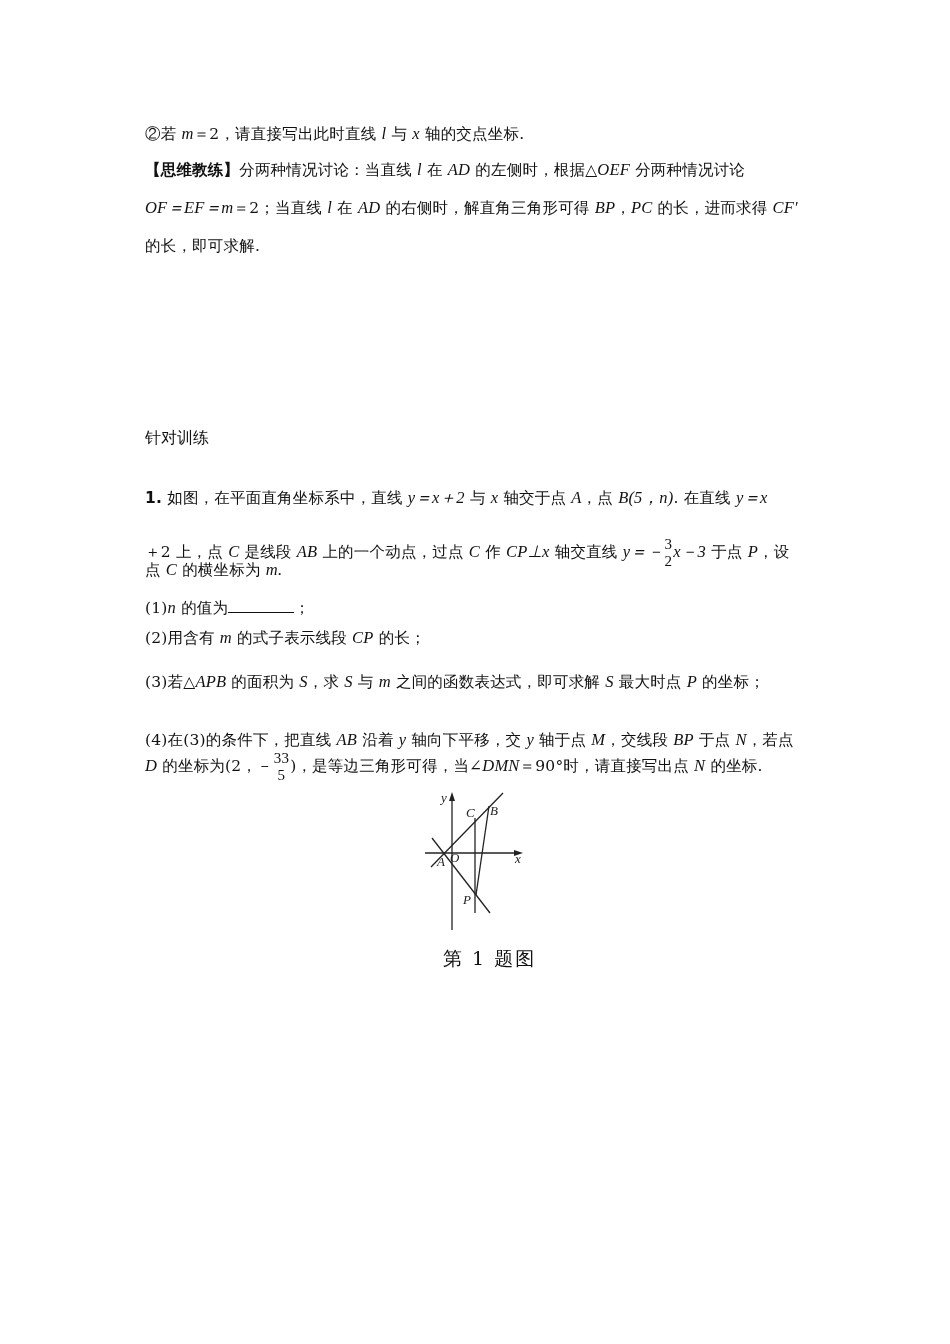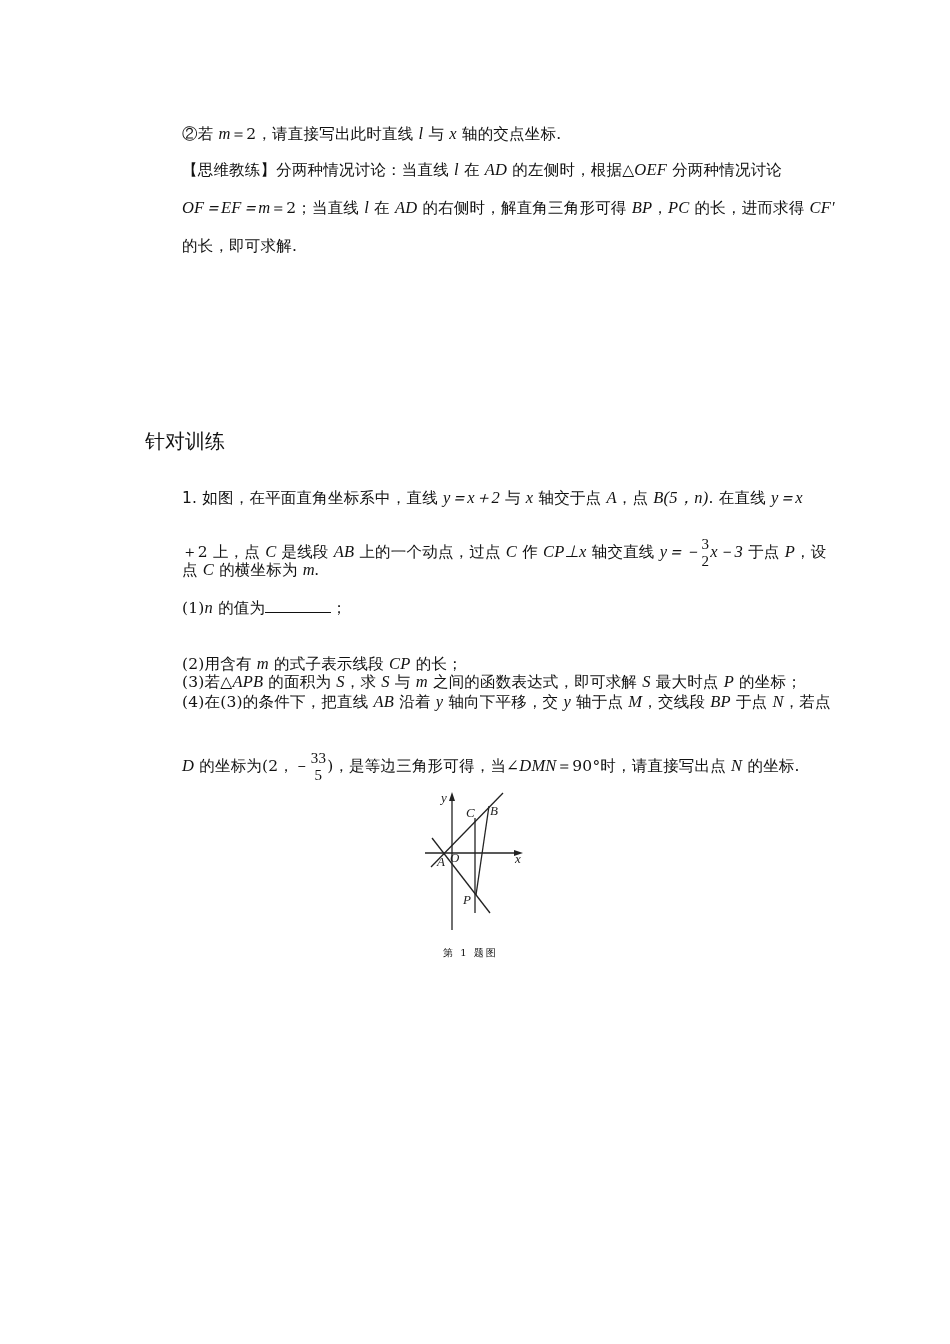--- a/index.html
+++ b/index.html
@@ -1,26 +1,26 @@
 <!DOCTYPE html>
 <html><head>
 <meta charset="utf-8">
 <style>
   html, body { margin: 0; padding: 0; background: #ffffff; }
   body { width: 950px; height: 1344px; position: relative; overflow: hidden;
          font-family: "DejaVu Serif", "Liberation Serif", serif; color: #111; }
-  .line { position: absolute; left: 145px; font-size: 15.5px; line-height: 20px; white-space: nowrap; letter-spacing: 0.2px; margin-left: 37px; }
+  .line { position: absolute; left: 145px; font-size: 15.5px; line-height: 20px; white-space: nowrap; letter-spacing: 0.2px; }
   .i { font-style: italic; font-family: "Liberation Serif", serif; font-size: 16.5px; }
-  .b { font-weight: normal; font-family: "DejaVu Sans", sans-serif; }
-  .heading { position: absolute; left: 145px; top: 428px; font-size: 20px; font-family: "DejaVu Sans", sans-serif; }
+  .b { font-weight: bold; font-family: "DejaVu Sans", sans-serif; }
+  .heading { position: absolute; left: 145px; top: 428px; font-size: 16px; font-family: "DejaVu Sans", sans-serif; }
   .frac { display: inline-block; vertical-align: middle; text-align: center; font-family: "Liberation Serif", serif; font-size: 15px; line-height: 16px; margin: 0 1px; }
   .frac span { display: block; }
   .frac .num { border-bottom: 1px solid transparent; }
   .blank { display: inline-block; width: 66px; border-bottom: 1px solid #111; height: 15px; vertical-align: baseline; }
-  .caption { position: absolute; left: 443px; top: 946px; font-size: 10px; letter-spacing: 2px; }
+  .caption { position: absolute; left: 443px; top: 946px; font-size: 19px; letter-spacing: 2px; }
   svg text { font-family: "Liberation Serif", serif; font-style: italic; }
 </style>
 </head>
 <body>
 
 <div class="line" style="top:124px">
   <span>②若 </span><span class="i">m</span><span>＝2，请直接写出此时直线 </span><span class="i">l</span><span> 与 </span><span class="i">x</span><span> 轴的交点坐标.</span>
 </div>
 
 <div class="line" style="top:160px">
@@ -44,29 +44,29 @@
 </div>
 
 <div class="line" style="top:560px">
   <span>点 </span><span class="i">C</span><span> 的横坐标为 </span><span class="i">m.</span>
 </div>
 
 <div class="line" style="top:597px">
   <span>(1)</span><span class="i">n</span><span> 的值为</span><span class="blank"></span><span>；</span>
 </div>
 
-<div class="line" style="top:654px">
+<div class="line" style="top:628px">
   <span>(2)用含有 </span><span class="i">m</span><span> 的式子表示线段 </span><span class="i">CP</span><span> 的长；</span>
 </div>
 
 <div class="line" style="top:672px">
   <span>(3)若△</span><span class="i">APB</span><span> 的面积为 </span><span class="i">S</span><span>，求 </span><span class="i">S</span><span> 与 </span><span class="i">m</span><span> 之间的函数表达式，即可求解 </span><span class="i">S</span><span> 最大时点 </span><span class="i">P</span><span> 的坐标；</span>
 </div>
 
-<div class="line" style="top:692px">
+<div class="line" style="top:730px">
   <span>(4)在(3)的条件下，把直线 </span><span class="i">AB</span><span> 沿着 </span><span class="i">y</span><span> 轴向下平移，交 </span><span class="i">y</span><span> 轴于点 </span><span class="i">M</span><span>，交线段 </span><span class="i">BP</span><span> 于点 </span><span class="i">N</span><span>，若点</span>
 </div>
 
 <div class="line" style="top:750px">
   <span class="i">D</span><span> 的坐标为(2，－</span><span class="frac"><span class="num">33</span><span>5</span></span><span>)，是等边三角形可得，当∠</span><span class="i">DMN</span><span>＝90°时，请直接写出点 </span><span class="i">N</span><span> 的坐标.</span>
 </div>
 
 <svg style="position:absolute;left:0;top:0" width="950" height="1344" viewBox="0 0 950 1344">
   <g stroke="#222" stroke-width="1.3" fill="none">
 

